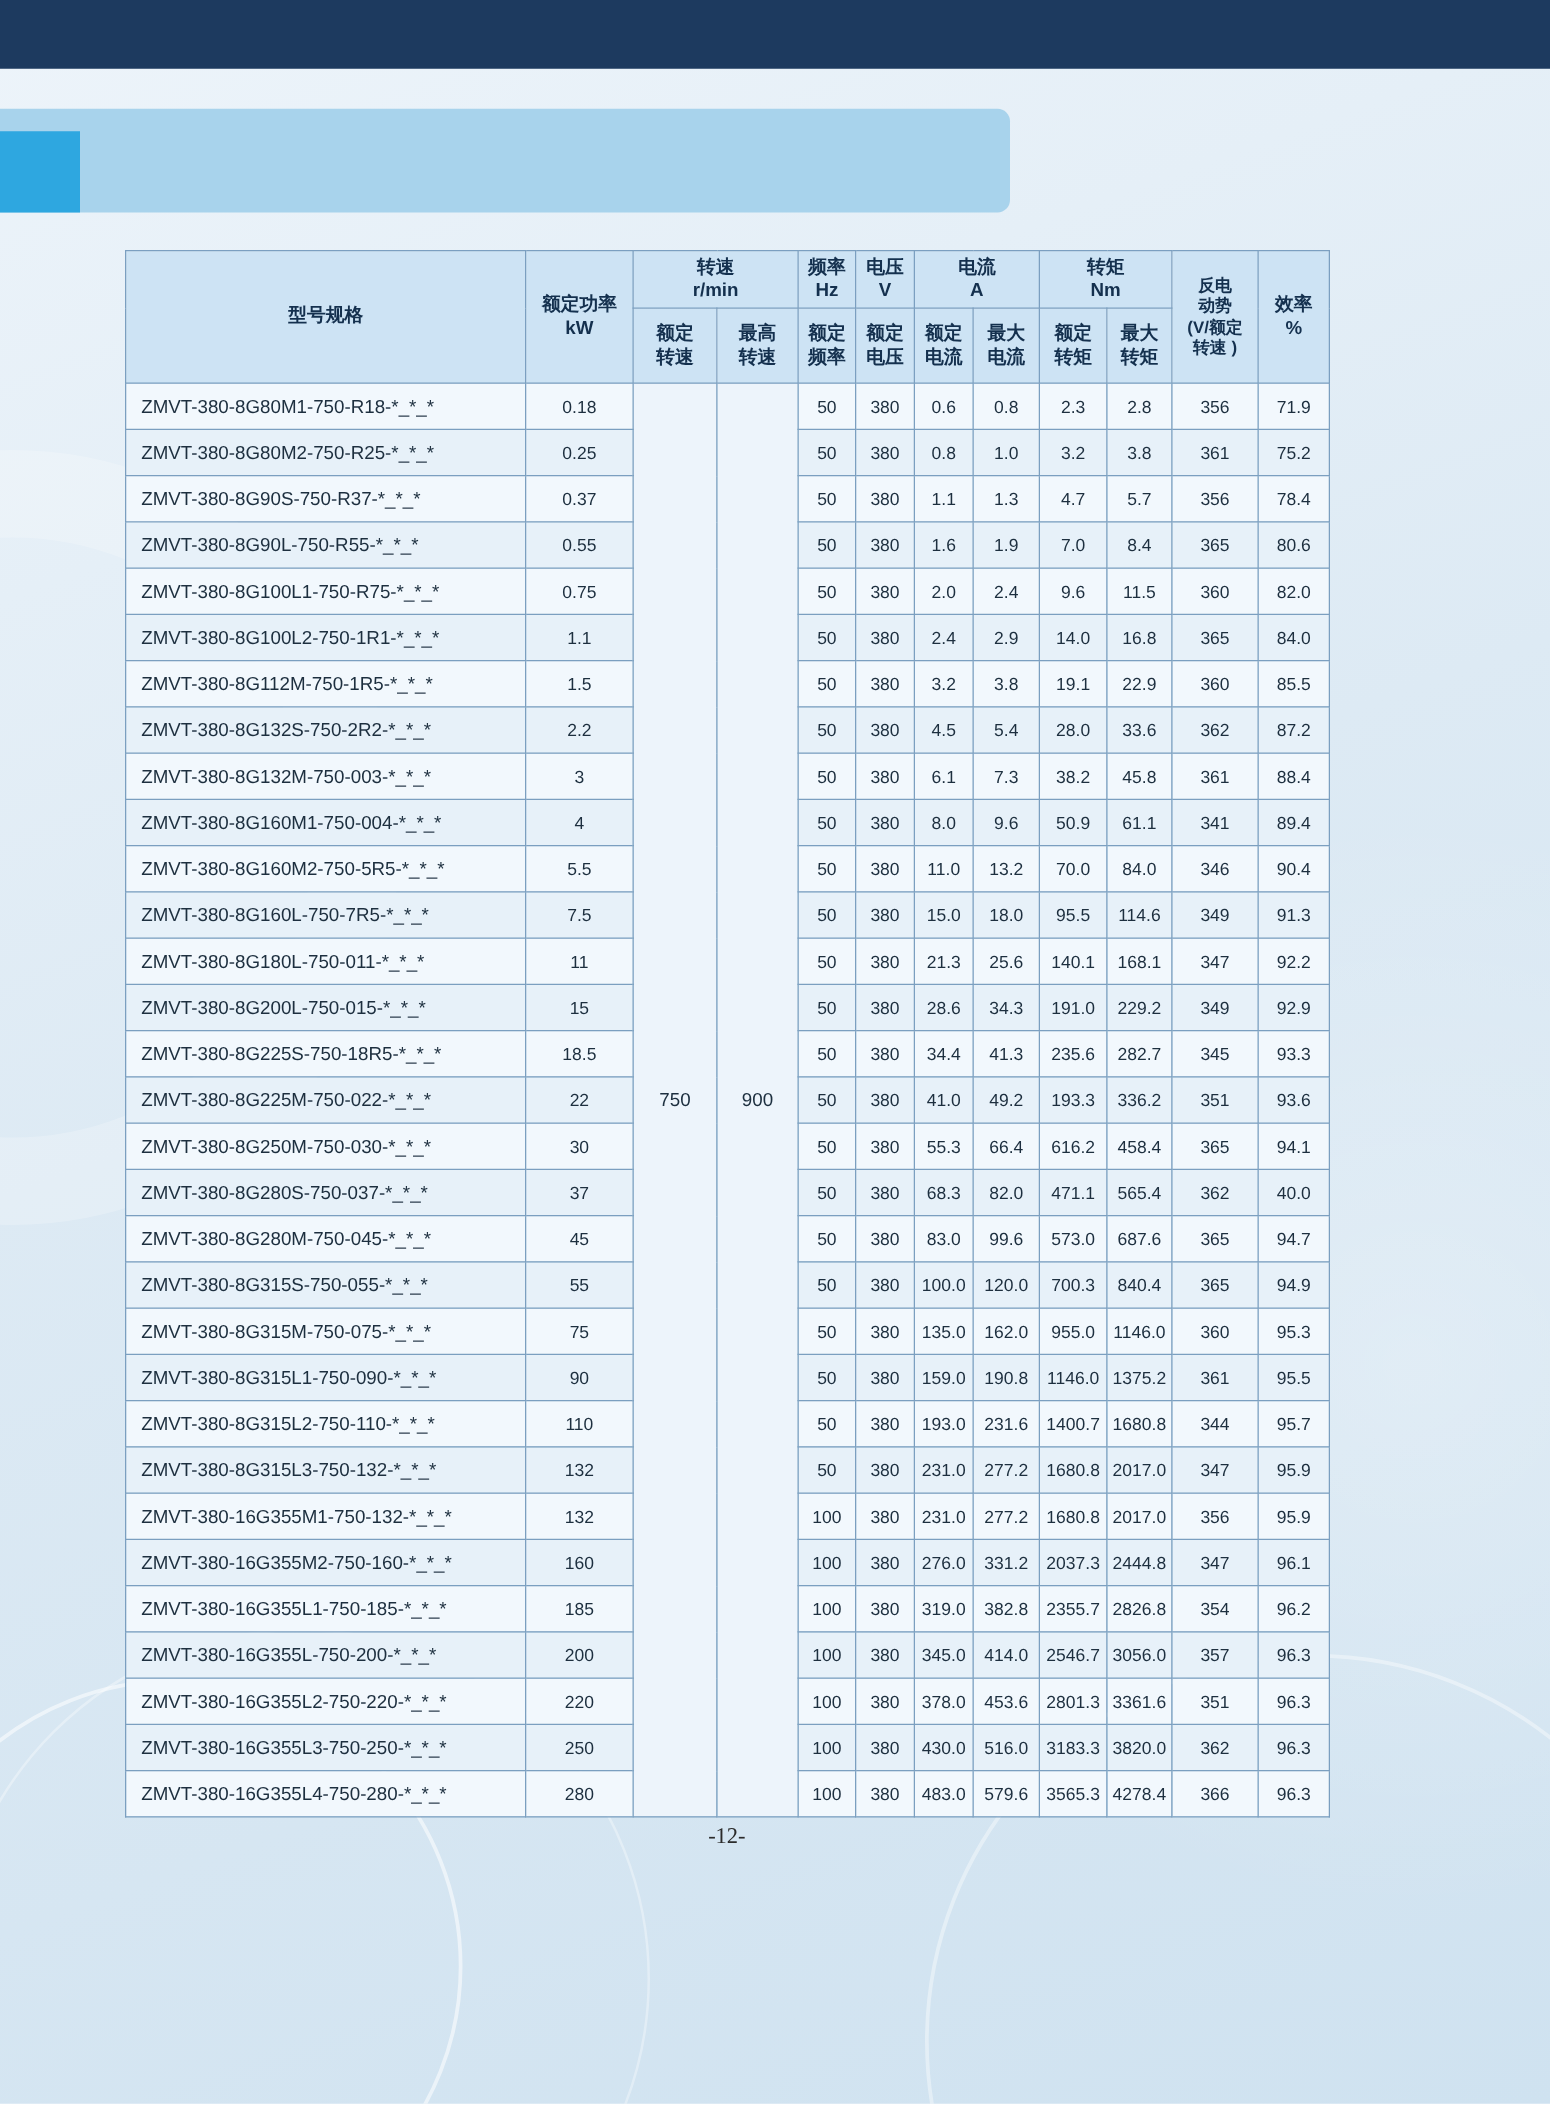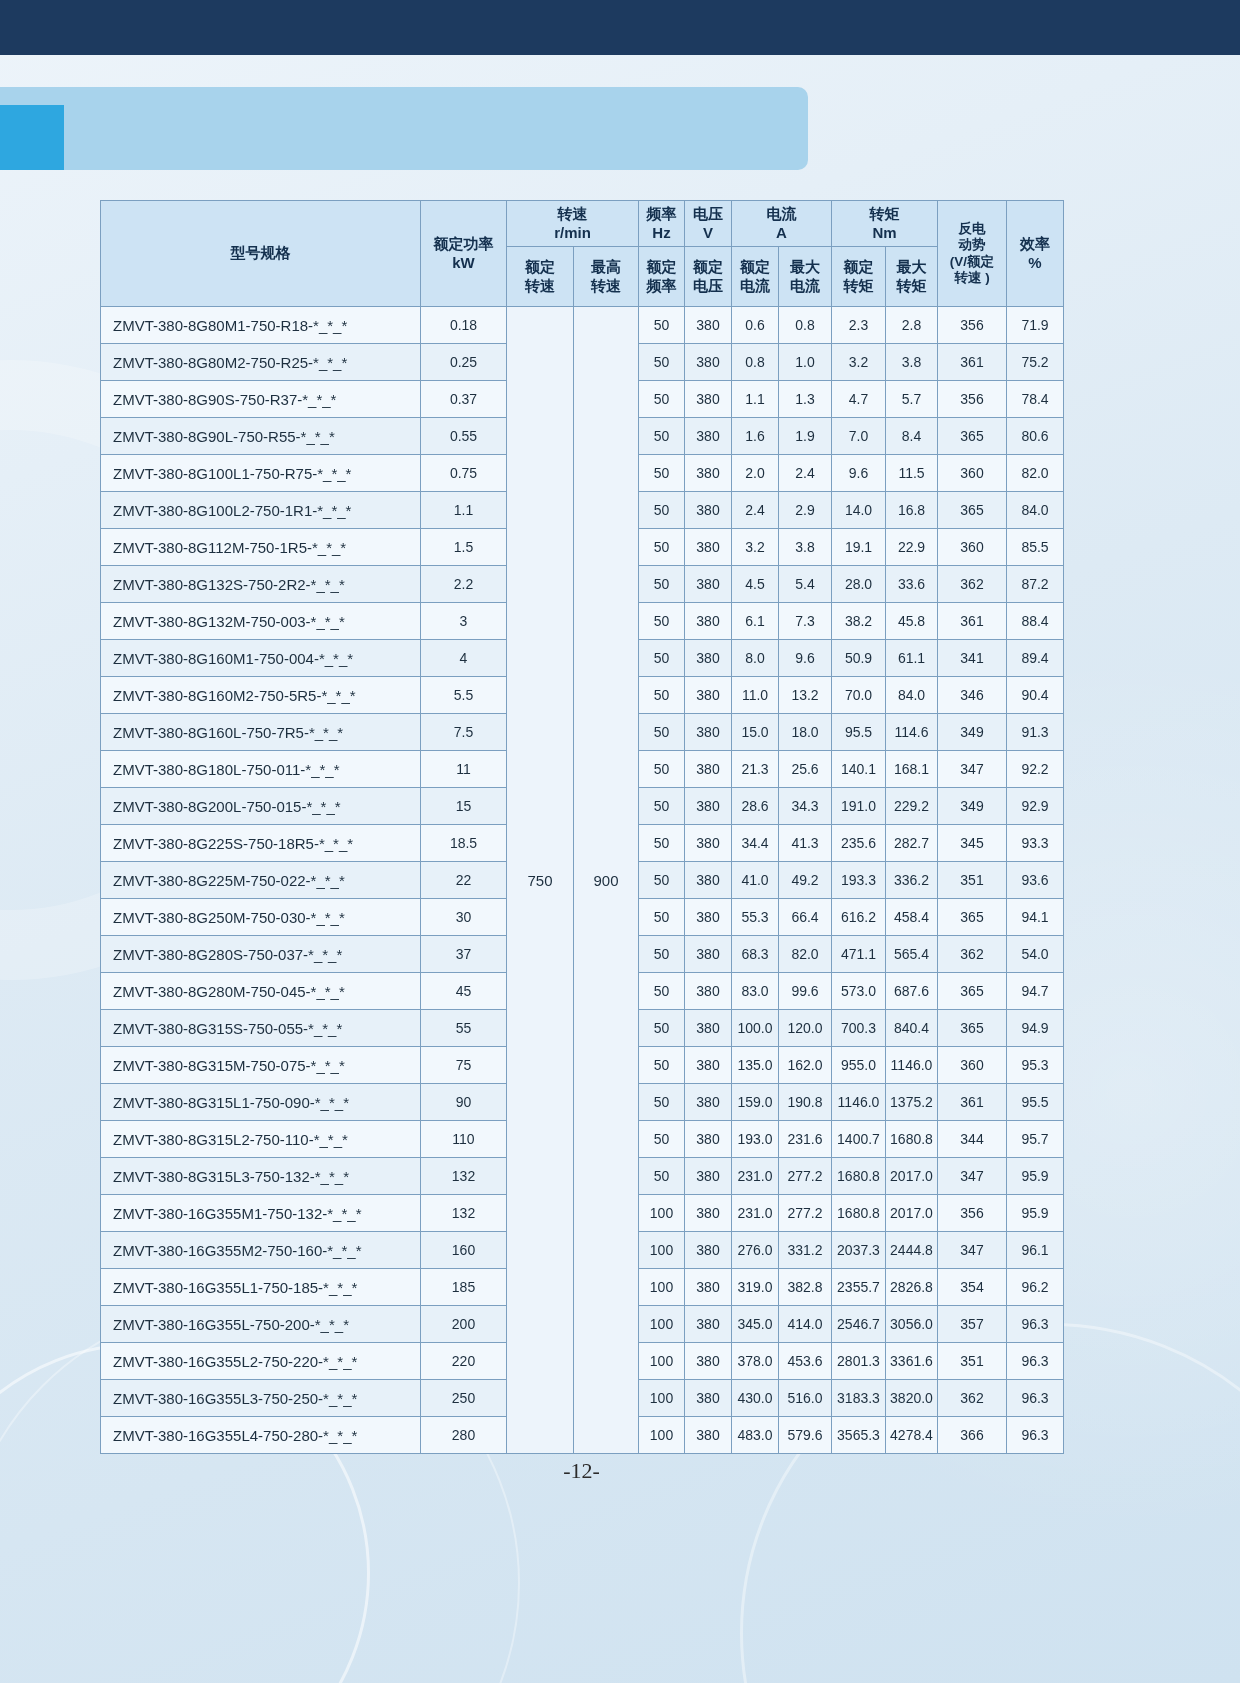--- a/index.html
+++ b/index.html
@@ -43,21 +43,21 @@
   .spec-table thead th.bemf { font-size:13.5px; line-height:1.2;text-align:center; }
   .spec-table tbody td {
     height:37px; font-size:14px; white-space:nowrap;
     background:#f2f8fd; padding:0 1px;
   }
   .spec-table tbody tr.alt td { background:#e7f1f9; }
   .spec-table tbody td.model { text-align:left; padding-left:12px; font-size:15px; }
   .spec-table tbody td.merged { background:#edf4fb; font-size:15px; }
 
   .footer { position:absolute; left:100px; top:1458px; width:963px;
-            text-align:center; font-size:22px; color:#2b2b2b;
+            text-align:center; font-size:18px; color:#2b2b2b;
             font-family:"Liberation Serif","DejaVu Serif",serif; }
 </style>
 </head>
 <body>
 
 <div class="page">
 
   <div class="top-bar"></div>
   <div class="header-band"></div>
   <div class="accent-block"></div>
@@ -334,21 +334,21 @@
         <tr class="alt">
           <td class="model">ZMVT-380-8G280S-750-037-*_*_*</td>
           <td>37</td>
           <td>50</td>
           <td>380</td>
           <td>68.3</td>
           <td>82.0</td>
           <td>471.1</td>
           <td>565.4</td>
           <td>362</td>
-          <td>54.0</td>
+          <td>40.0</td>
         </tr>
         <tr>
           <td class="model">ZMVT-380-8G280M-750-045-*_*_*</td>
           <td>45</td>
           <td>50</td>
           <td>380</td>
           <td>83.0</td>
           <td>99.6</td>
           <td>573.0</td>
           <td>687.6</td>

